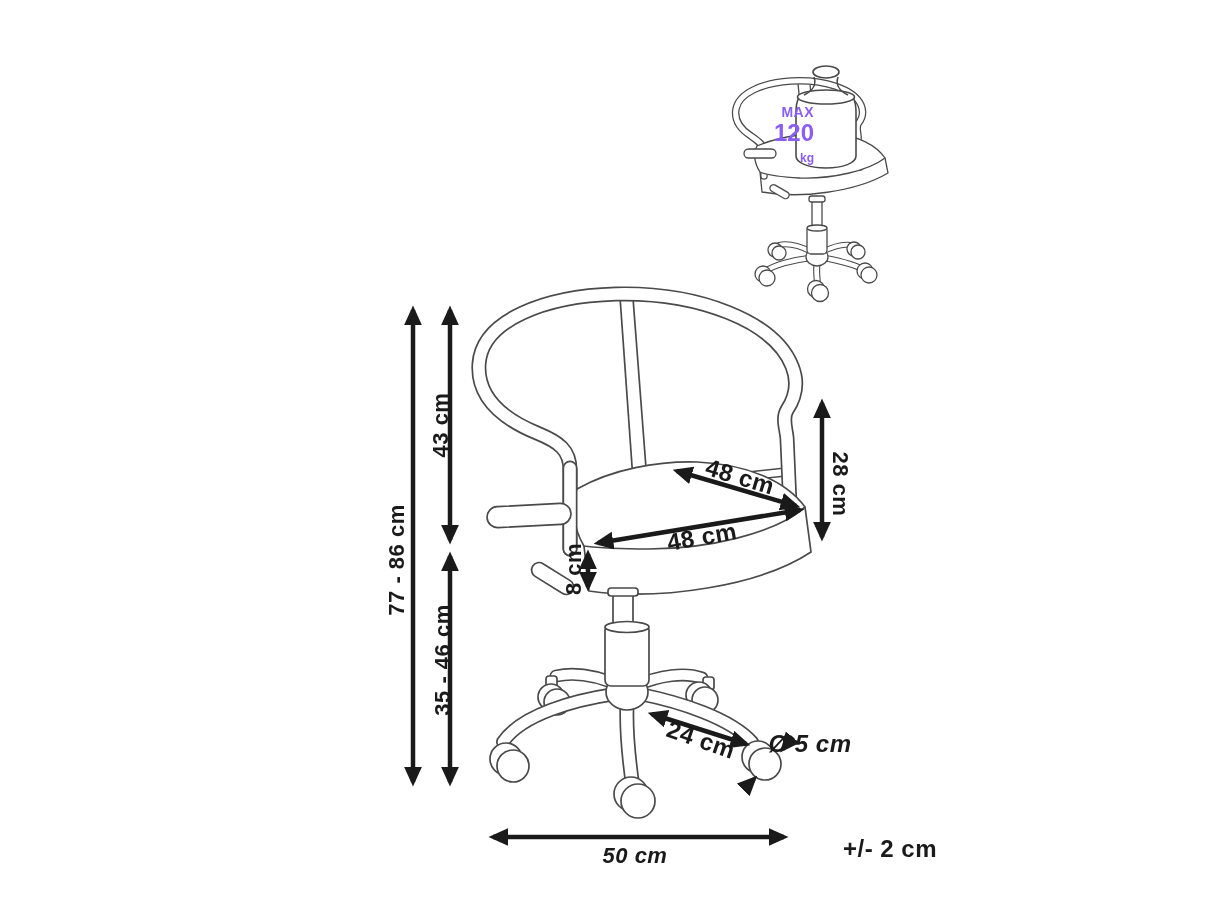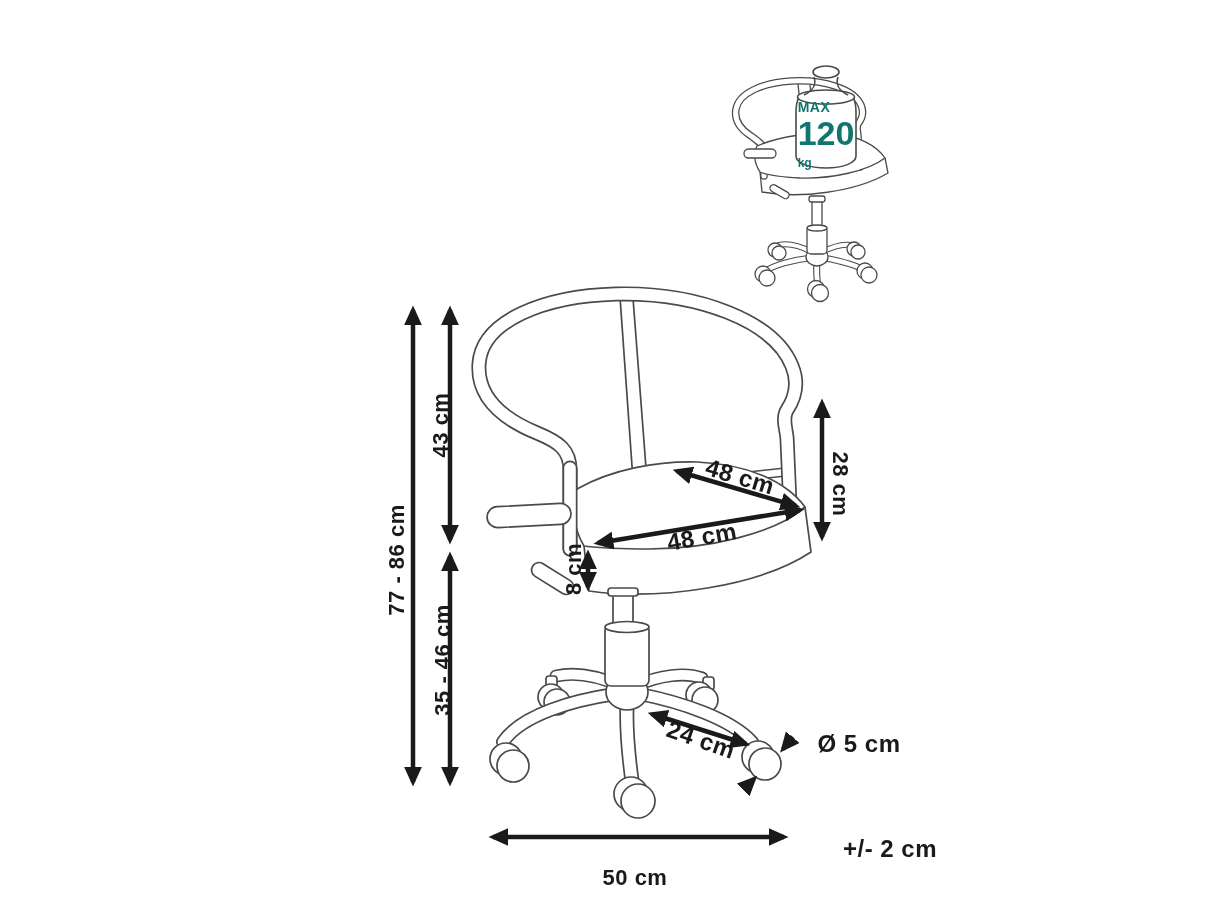--- a/index.html
+++ b/index.html
@@ -19,29 +19,29 @@
     white-space:nowrap;
     transform:translate(-50%,-50%);
     letter-spacing:0.5px;
   }
   .rot-ccw{transform:translate(-50%,-50%) rotate(-90deg);}
   .rot-cw{transform:translate(-50%,-50%) rotate(90deg);}
   .diag{font-size:24px;}
   .big{font-size:24px;}
   .maxload{
     position:absolute;
-    left:826px;top:134px;
+    left:794px;top:134px;
     transform:translate(-50%,-50%);
-    text-align:left;
-    color:#0f766e;
+    text-align:right;
+    color:#8b5cf6;
     font-weight:bold;
     line-height:1;
   }
   .maxload .l1{font-size:14px;display:block;margin-bottom:2px;letter-spacing:0.5px;}
-  .maxload .l2{font-size:34px;display:block;margin-bottom:7px;}
+  .maxload .l2{font-size:24px;display:block;margin-bottom:7px;}
   .maxload .l3{font-size:12px;display:block;}
 </style>
 </head>
 <body>
 
 <div class="canvas">
 
   <svg width="1214" height="910" viewBox="0 0 1214 910">
     <defs>
       <marker id="ah" markerWidth="5" markerHeight="5" refX="3.4" refY="2" orient="auto-start-reverse" markerUnits="strokeWidth">
@@ -191,22 +191,22 @@
   </svg>
 
   <div class="dim-label rot-ccw" style="left:397px;top:560px;">77 - 86 cm</div>
   <div class="dim-label rot-ccw" style="left:441px;top:425px;">43 cm</div>
   <div class="dim-label rot-ccw" style="left:443px;top:660px;">35 - 46 cm</div>
   <div class="dim-label rot-cw" style="left:840px;top:484px;">28 cm</div>
   <div class="dim-label diag" style="left:740px;top:477px;transform:translate(-50%,-50%) rotate(17deg);">48 cm</div>
   <div class="dim-label diag" style="left:702px;top:537px;transform:translate(-50%,-50%) rotate(-10deg);">48 cm</div>
   <div class="dim-label rot-ccw" style="left:574px;top:569px;">8 cm</div>
   <div class="dim-label diag" style="left:701px;top:740px;transform:translate(-50%,-50%) rotate(19deg);">24  cm</div>
-  <div class="dim-label big" style="left:859px;top:744px;">Ø 5 cm</div>
-  <div class="dim-label" style="left:635px;top:878px;">50 cm</div>
+  <div class="dim-label big" style="left:810px;top:744px;font-style:italic;">Ø 5 cm</div>
+  <div class="dim-label" style="left:635px;top:856px;font-style:italic;">50 cm</div>
   <div class="dim-label big" style="left:890px;top:849px;text-align:right;">+/- 2 cm</div>
 
   <div class="maxload">
     <span class="l1">MAX</span>
     <span class="l2">120</span>
     <span class="l3">kg</span>
   </div>
 
 </div>
 

